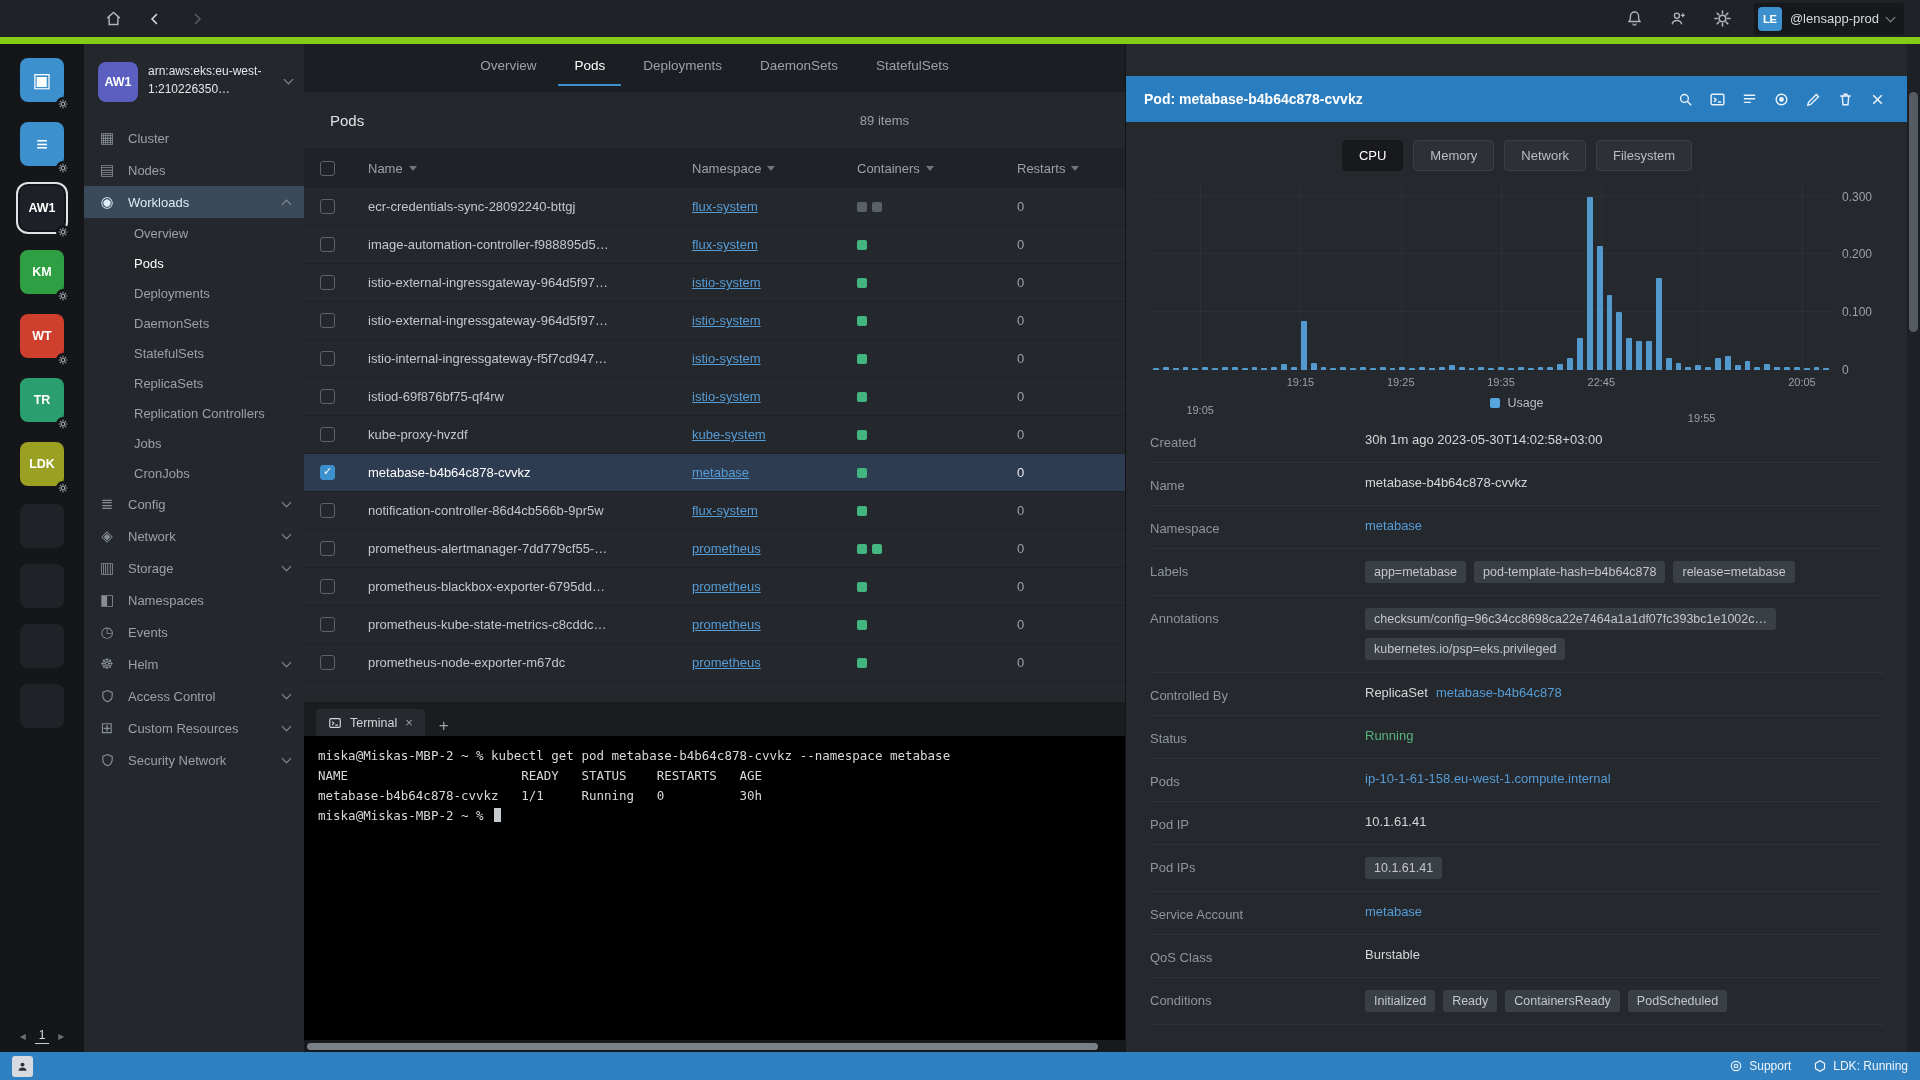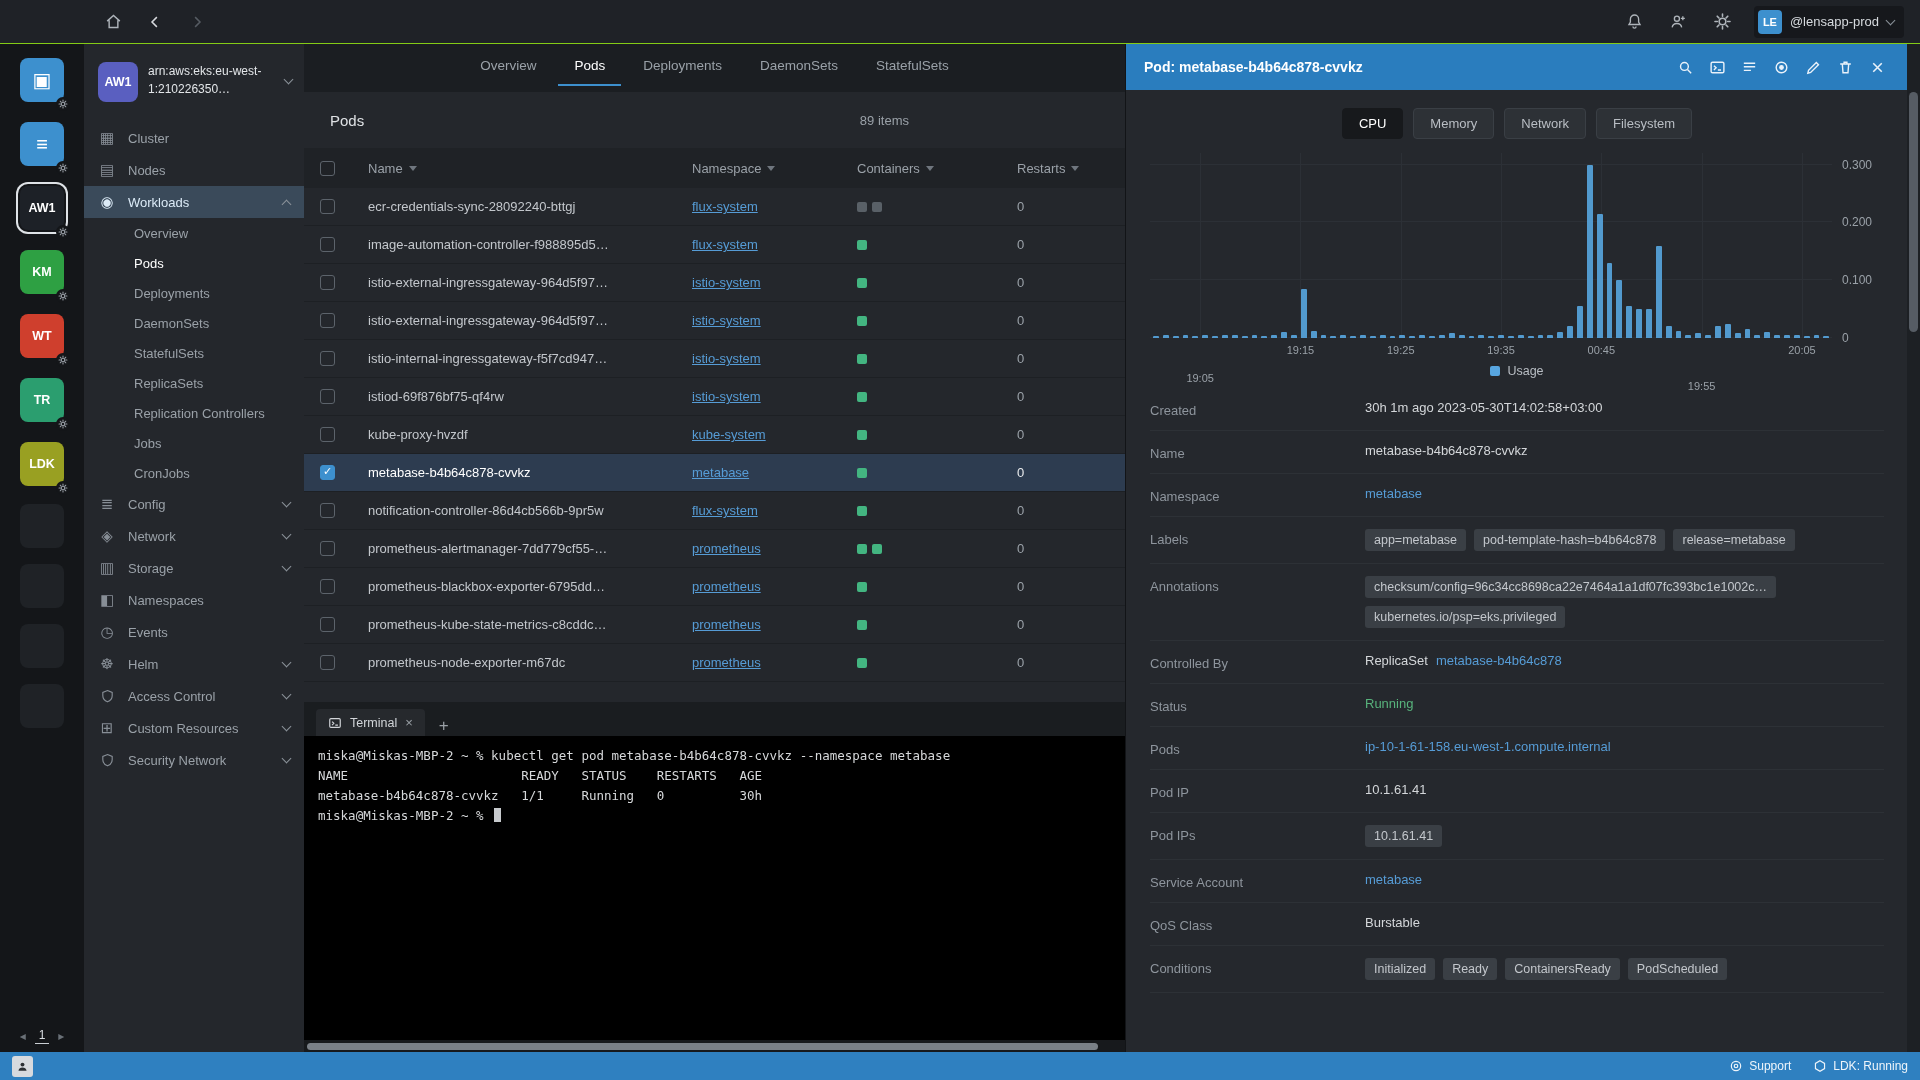--- a/index.html
+++ b/index.html
@@ -2,21 +2,21 @@
 <html><head>
 <meta charset="utf-8">
 <style>
   * { margin:0; padding:0; box-sizing:border-box; }
   html,body { width:1920px; height:1080px; overflow:hidden; background:#17191d;
     font-family:"Liberation Sans","DejaVu Sans",sans-serif; font-size:13px; color:#c9cdd2; }
   .app { display:flex; flex-direction:column; width:100%; height:100%; }
 
   
   .topbar { flex:0 0 44px; background:#1f2227; display:flex; align-items:center;
-    padding:0 16px 0 100px; border-bottom:1px solid #84cc16; }
+    padding:0 16px 0 100px; border-bottom:7px solid #84cc16; }
   .tb-icon { width:26px; height:26px; display:flex; align-items:center; justify-content:center;
     color:#aeb4ba; margin-right:16px; }
   .tb-icon svg { display:block; }
   .tb-icon.dim { color:#565c63; }
   .tb-right { margin-left:auto; display:flex; align-items:center; gap:18px; }
   .account-chip { display:flex; align-items:center; gap:8px; background:#16181c;
     border-radius:4px; padding:4px 10px 4px 4px; color:#d6dade; }
   .avatar { width:24px; height:24px; border-radius:4px; background:#3d90ce; color:#fff;
     font-size:11px; font-weight:bold; display:flex; align-items:center; justify-content:center; }
   .chev { width:7px; height:7px; border-right:1.6px solid #8b929a; border-bottom:1.6px solid #8b929a;
@@ -109,21 +109,21 @@
     color:#d6d8da; cursor:text; }
   .tline { white-space:pre; }
   .cursor { display:inline-block; width:7px; height:14px; background:#c7cacd; vertical-align:-2px; margin-left:3px; }
   .hscrollbar { flex:0 0 12px; background:#17191c; display:flex; align-items:center; padding:0 3px; }
   .hscroll-thumb { height:7px; width:97%; background:#7a8087; border-radius:4px; cursor:grab; }
 
   
   .detail { flex:0 0 795px; background:#25282d; border-left:1px solid #121417; display:flex;
     flex-direction:column; position:relative; min-height:0; }
   .detail-header { flex:0 0 46px; background:#2a7dbe; display:flex; align-items:center;
-    padding:0 30px 0 18px; gap:10px; }
+    padding:0 30px 0 18px; gap:10px;margin-top:32px; }
   .detail-title { color:#fff; font-size:14px; font-weight:600; white-space:nowrap; overflow:hidden;
     text-overflow:ellipsis; }
   .dh-icons { margin-left:auto; display:flex; gap:6px; }
   .dh-icon { width:26px; height:26px; display:flex; align-items:center; justify-content:center;
     color:#eaf2fa; cursor:pointer; border-radius:4px; }
   .detail-body { flex:1; min-height:0; overflow:hidden; padding:10px 36px 0 24px; }
   .metric-tabs { display:flex; justify-content:center; gap:10px; margin:8px 0 14px; }
   .metric-tab { padding:7px 16px; background:#2d3136; color:#b9bec4; border:1px solid #3a3f45;
     border-radius:4px; font-size:13px; cursor:pointer; }
   .metric-tab.active { background:#17191c; color:#fff; border-color:#17191c; }
@@ -695,21 +695,21 @@
                 <div class="ylabel" style="bottom: 62.5%;">0.200</div>
                 <div class="ylabel" style="bottom: 31.25%;">0.100</div>
                 <div class="ylabel" style="bottom: 0%;">0</div>
               </div>
           </div>
           <div class="xaxis">
               <div class="xlabel" style="left: 7.35294%; margin-top: 28px;">19:05</div>
               <div class="xlabel" style="left: 22.0588%;">19:15</div>
               <div class="xlabel" style="left: 36.7647%;">19:25</div>
               <div class="xlabel" style="left: 51.4706%;">19:35</div>
-              <div class="xlabel" style="left: 66.1765%;">00:45</div>
+              <div class="xlabel" style="left: 66.1765%;">22:45</div>
               <div class="xlabel" style="left: 80.8824%; margin-top: 36px;">19:55</div>
               <div class="xlabel" style="left: 95.5882%;">20:05</div>
             </div>
           <div class="legend">
             <span class="legend-swatch"></span>
             <span>Usage</span>
           </div>
         </div>
 
         <div class="detail-rows">

